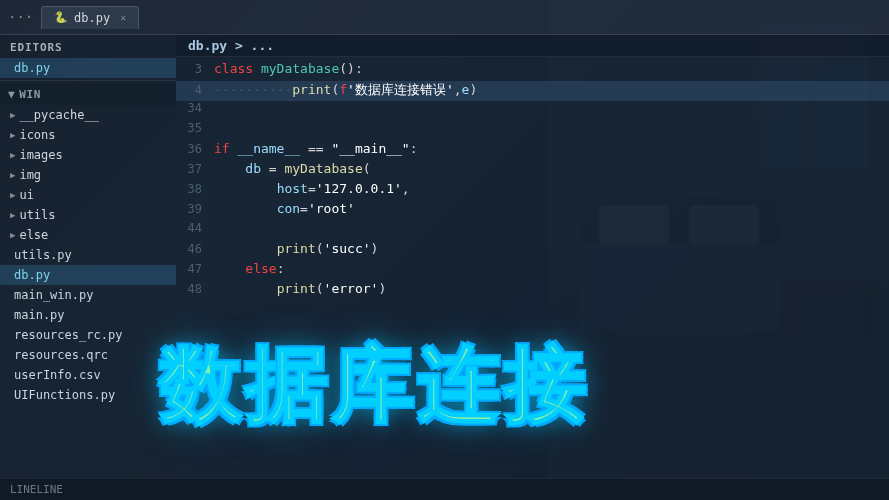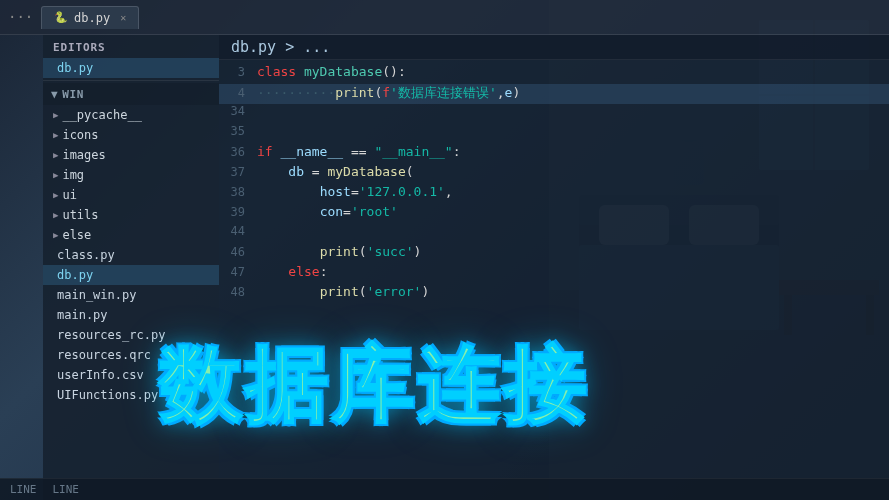--- a/index.html
+++ b/index.html
@@ -73,21 +73,20 @@
       color: #888;
       font-size: 14px;
       margin-right: 8px;
     }
 
     
     .main-content {
       display: flex;
       flex: 1;
       overflow: hidden;
-      padding-left: 43px;
     }
 
     
     .sidebar {
       width: 176px;
       background: rgba(22, 33, 47, 0.88);
       flex-shrink: 0;
       overflow-y: auto;
       font-size: 12px;
     }
@@ -150,24 +149,25 @@
     .editor-area {
       flex: 1;
       background: rgba(20, 32, 46, 0.82);
       overflow: hidden;
       position: relative;
     }
 
     
     .breadcrumb {
       padding: 3px 12px;
-      font-size: 15px;
+      font-size: 13px;
       color: #7899b8;
       background: rgba(18, 28, 42, 0.8);
       border-bottom: 1px solid rgba(255,255,255,0.07);
+      font-weight: bold;
     }
 
     .breadcrumb span {
       color: #aac8df;
     }
 
     
     .code-content {
       padding: 4px 0;
       position: relative;
@@ -193,21 +193,21 @@
     .line-code {
       flex: 1;
       color: #c8d8e8;
       white-space: pre;
     }
 
     
     .kw { color: #ef4444; }
     .fn { color: #dcdcaa; }
     .cls { color: #4ec9b0; }
-    .str { color: #14b8a6; }
+    .str { color: #ffffff; }
     .op { color: #d4d4d4; }
     .var { color: #9cdcfe; }
     .punct { color: #d4d4d4; }
 
     .highlighted-line {
       background: rgba(60, 100, 140, 0.35);
     }
 
     
     .overlay-title {
@@ -231,21 +231,21 @@
       -webkit-text-stroke: 2px #00cfff;
     }
 
     
     .status-bar {
       height: 22px;
       background: rgba(15, 25, 38, 0.9);
       display: flex;
       align-items: center;
       padding: 0 10px;
-      gap: 16px;
+      gap: 0;
       font-size: 11px;
       color: #667788;
       border-top: 1px solid rgba(255,255,255,0.06);
       position: absolute;
       bottom: 0;
       left: 0;
       right: 0;
       z-index: 5;
     }
 
@@ -334,21 +334,21 @@
         <span>ui</span>
       </div>
       <div class="sidebar-folder">
         <span class="arrow">▶</span>
         <span>utils</span>
       </div>
       <div class="sidebar-folder">
         <span class="arrow">▶</span>
         <span>else</span>
       </div>
-      <div class="sidebar-item">class.py</div>
+      <div class="sidebar-item">utils.py</div>
       <div class="sidebar-item active">db.py</div>
       <div class="sidebar-item">main_win.py</div>
       <div class="sidebar-item">main.py</div>
       <div class="sidebar-item">resources_rc.py</div>
       <div class="sidebar-item">resources.qrc</div>
       <div class="sidebar-item">userInfo.csv</div>
       <div class="sidebar-item">UIFunctions.py</div>
     </div>
 
     <div class="editor-area">

